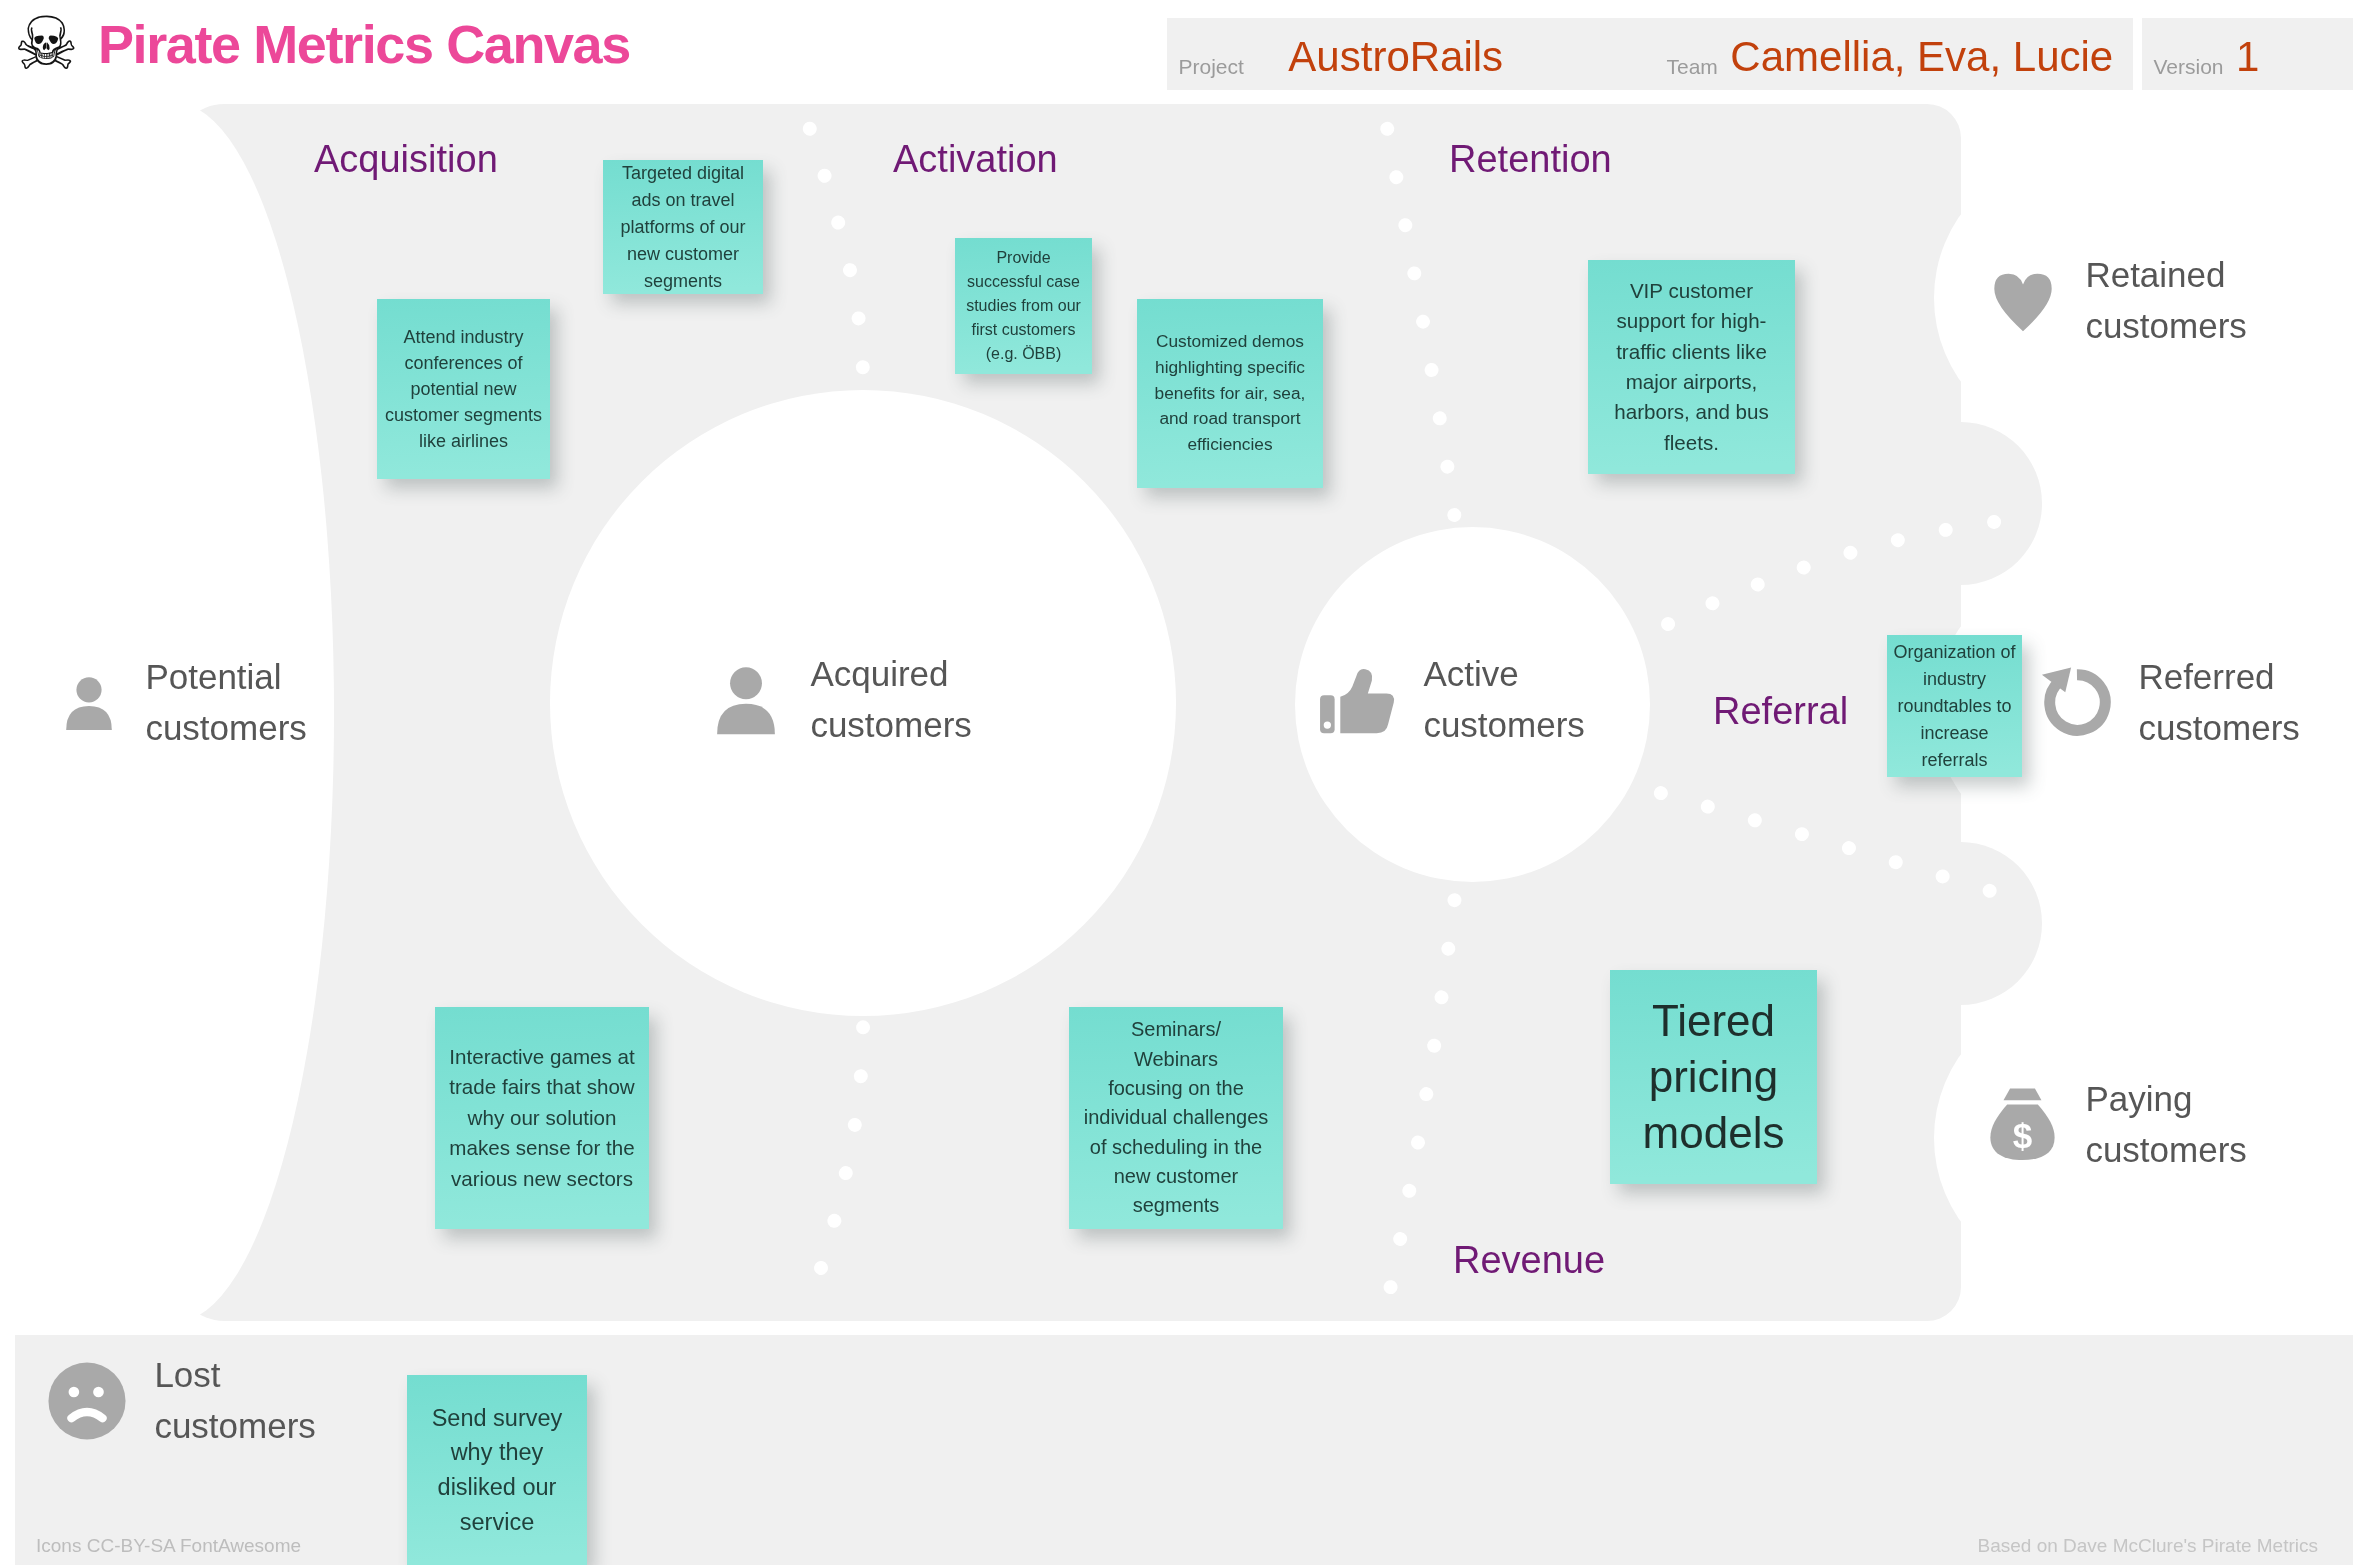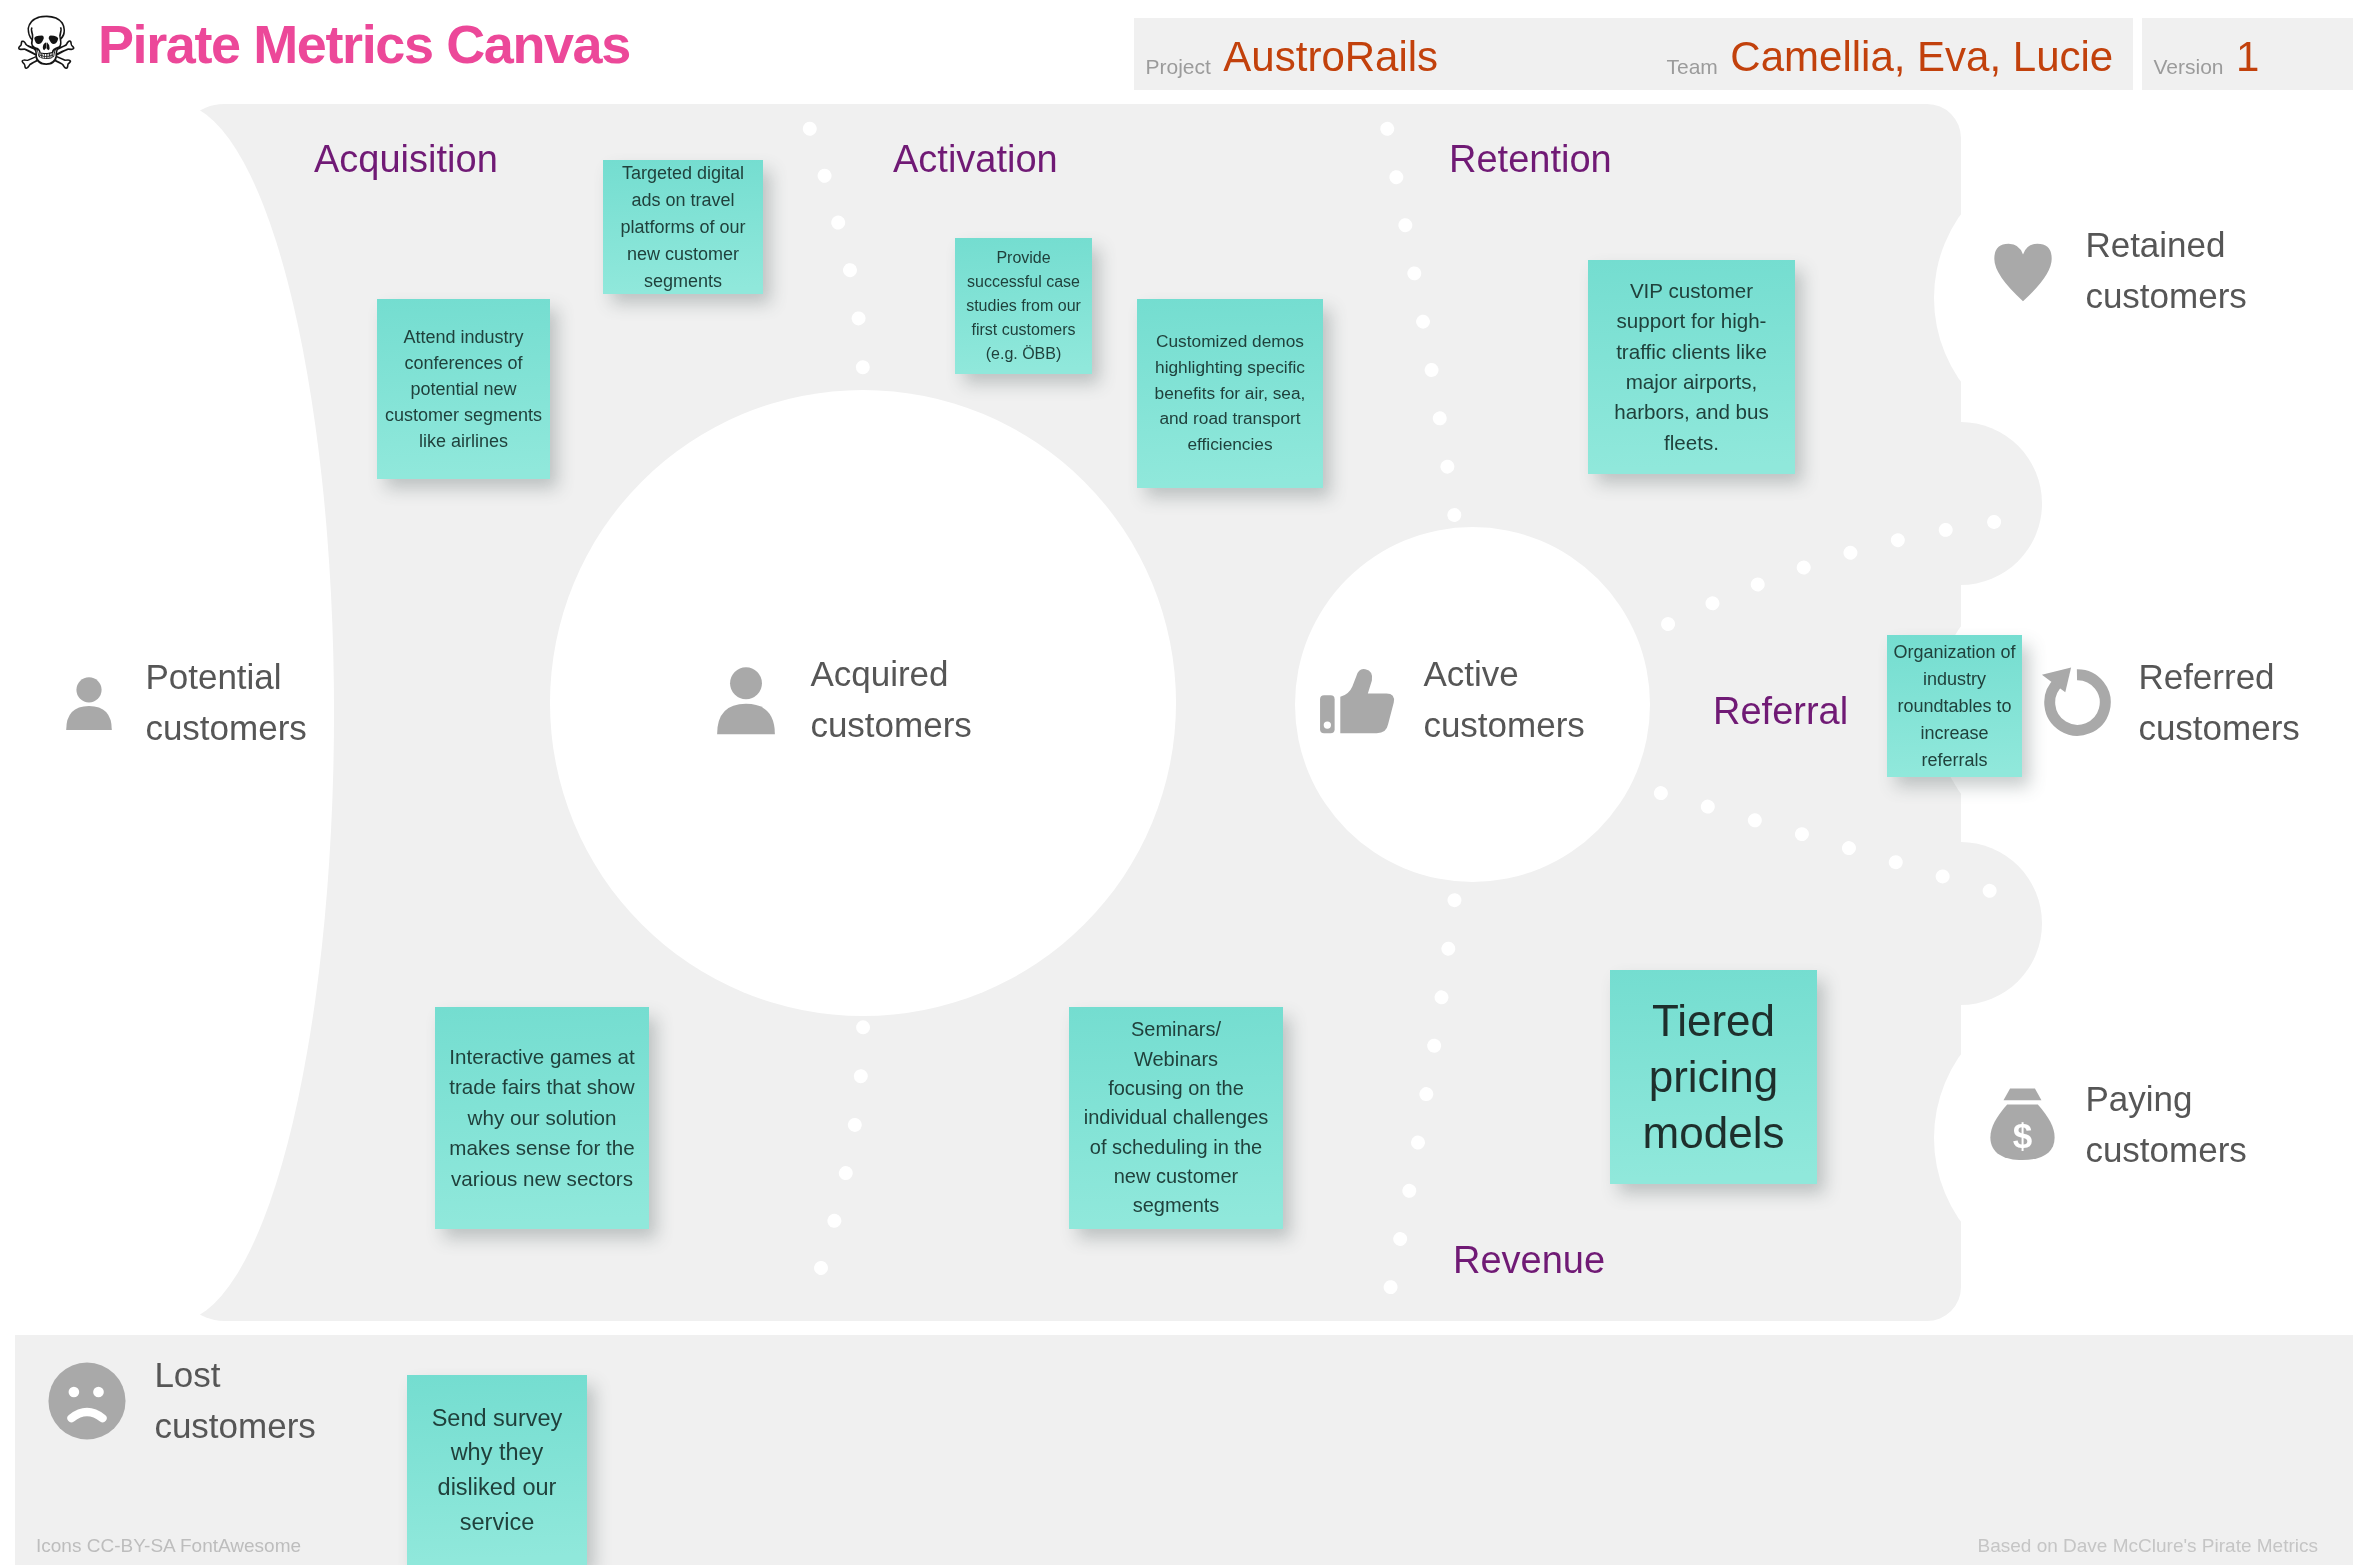--- a/index.html
+++ b/index.html
@@ -12,21 +12,21 @@
 
   
   .skull { left:13.4px; top:4.8px; font-size:73px; line-height:77px; color:#141414; }
   .title { left:98px; top:13.4px; font-size:54px; font-weight:700; letter-spacing:-1.4px; color:#ec4899; }
   .field {
     background:#f0f0f0; display:flex; align-items:flex-end; box-sizing:border-box;
     padding:0 0 13.4px 11.5px; height:72px; top:18px;
   }
   .field .flabel { font-size:21px; color:#9b9b9b; line-height:1; }
   .field .fvalue { font-size:42px; color:#c2410c; line-height:0.92; margin-left:12.5px; font-weight:400; white-space:nowrap; }
-  .f-project { left:1134px; width:538px; }
+  .f-project { left:1167px; width:538px;gap:32px; }
   .f-team    { left:1655px; width:478px; }
   .f-version { left:2142px; width:212px; }
 
   
   .funnel { left:176px; top:104px; width:1785px; height:1217px; background:#f0f0f0;
             border-radius:48px 34px 34px 48px; }
   .bump   { width:163px; height:163px; border-radius:50%; background:#f0f0f0; }
   .bump1  { left:1879px; top:422px; }
   .bump2  { left:1879px; top:842px; }
   .carve  { left:17.3px; top:103px; width:317px; height:1219px; border-radius:50%; background:#ffffff; }
@@ -48,21 +48,21 @@
   .st-referral    { left:1713px; top:690px; }
   .st-revenue     { left:1453px; top:1239px; }
 
   
   .persona { display:flex; align-items:center; gap:26.4px; }
   .persona .plabel { font-size:35px; line-height:1.45; color:#565656; width:235px; }
   .icon { flex:none; }
   .p-potential { left:59px;  top:652px; }
   .p-acquired  { left:708px; top:649px; }
   .p-active    { left:1316px; top:649px; }
-  .p-retained  { left:1987px; top:220px; }
+  .p-retained  { left:1987px; top:250px; }
   .p-referred  { left:2039px; top:652px; }
   .p-paying    { left:1986px; top:1074px; }
   .p-lost      { left:46px;   top:1350px; }
 
   
   .note {
     display:flex; align-items:center; justify-content:center; text-align:center;
     background:linear-gradient(178deg,#74ddd0 0%,#90e8db 95%);
     color:#20413c; box-shadow:7.7px 9.6px 16.3px rgba(70,85,85,.30);
     padding:4.8px; box-sizing:border-box; white-space:pre-line;

